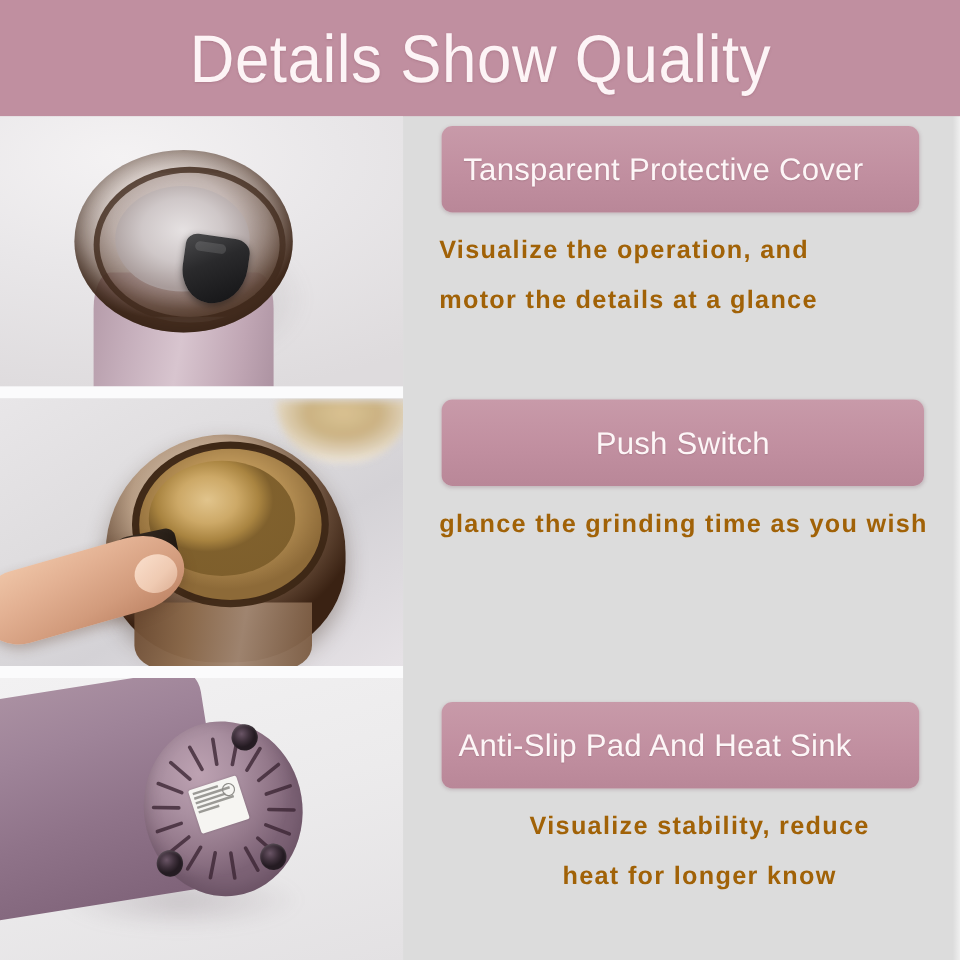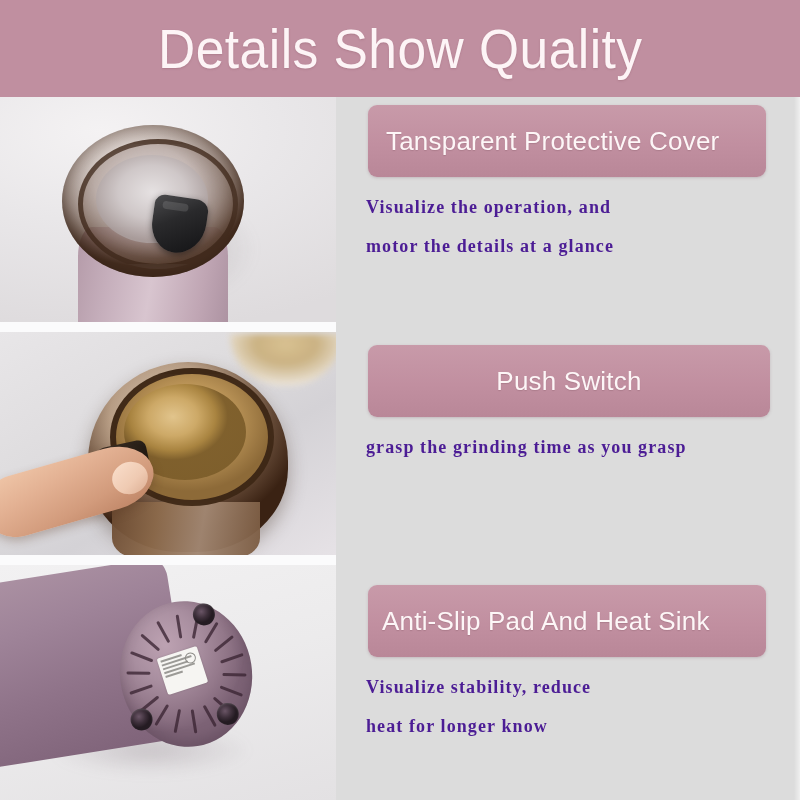--- a/index.html
+++ b/index.html
@@ -286,22 +286,22 @@
 
   
   .content-col {
     position: absolute;
     left: 336px; top: 97px;
     width: 464px; height: 703px;
     background: #dcdcdc;
   }
   .feature { position: absolute; left: 0; width: 464px; }
   .feature-1 { top: 8px; }
-  .feature-2 { top: 248px; }
-  .feature-3 { top: 488px; }
+  .feature-2 { top: 236px; }
+  .feature-3 { top: 488px; text-align: center; }
 
   .pill {
     position: relative;
     margin-left: 32px;
     height: 72px;
     border-radius: 9px;
     background: linear-gradient(180deg, #c89aa9 0%, #c18fa0 55%, #b98798 100%);
     display: flex;
     align-items: center;
     box-shadow: 0 1px 3px rgba(120,80,95,0.25);
@@ -316,23 +316,23 @@
     font-size: 26px;
     font-weight: 400;
     letter-spacing: 0.2px;
     white-space: nowrap;
     text-shadow: 0 1px 1px rgba(130,85,100,0.3);
   }
 
   .desc {
     margin-left: 30px;
     margin-top: 20px;
-    color: #4c1d95;
-    font-family: Liberation Serif, serif;
-    font-size: 18px;
+    color: #a16207;
+    font-family: Liberation Sans, sans-serif;
+    font-size: 21px;
     font-weight: 700;
     letter-spacing: 1.1px;
   }
   .desc-line { margin-bottom: 18px; white-space: nowrap; }
   .desc-line:last-child { margin-bottom: 0; }
 
   
   .right-edge {
     position: absolute;
     right: 0; top: 97px;
@@ -434,21 +434,21 @@
         <div class="desc-line">Visualize the operation, and</div>
         <div class="desc-line">motor the details at a glance</div>
       </div>
     </div>
 
     <div class="feature feature-2">
       <div class="pill pill-2">
         <span class="pill-label">Push Switch</span>
       </div>
       <div class="desc">
-        <div class="desc-line">grasp the grinding time as you grasp</div>
+        <div class="desc-line">glance the grinding time as you wish</div>
       </div>
     </div>
 
     <div class="feature feature-3">
       <div class="pill pill-3">
         <span class="pill-label">Anti-Slip Pad And Heat Sink</span>
       </div>
       <div class="desc">
         <div class="desc-line">Visualize stability, reduce</div>
         <div class="desc-line">heat for longer know</div>

